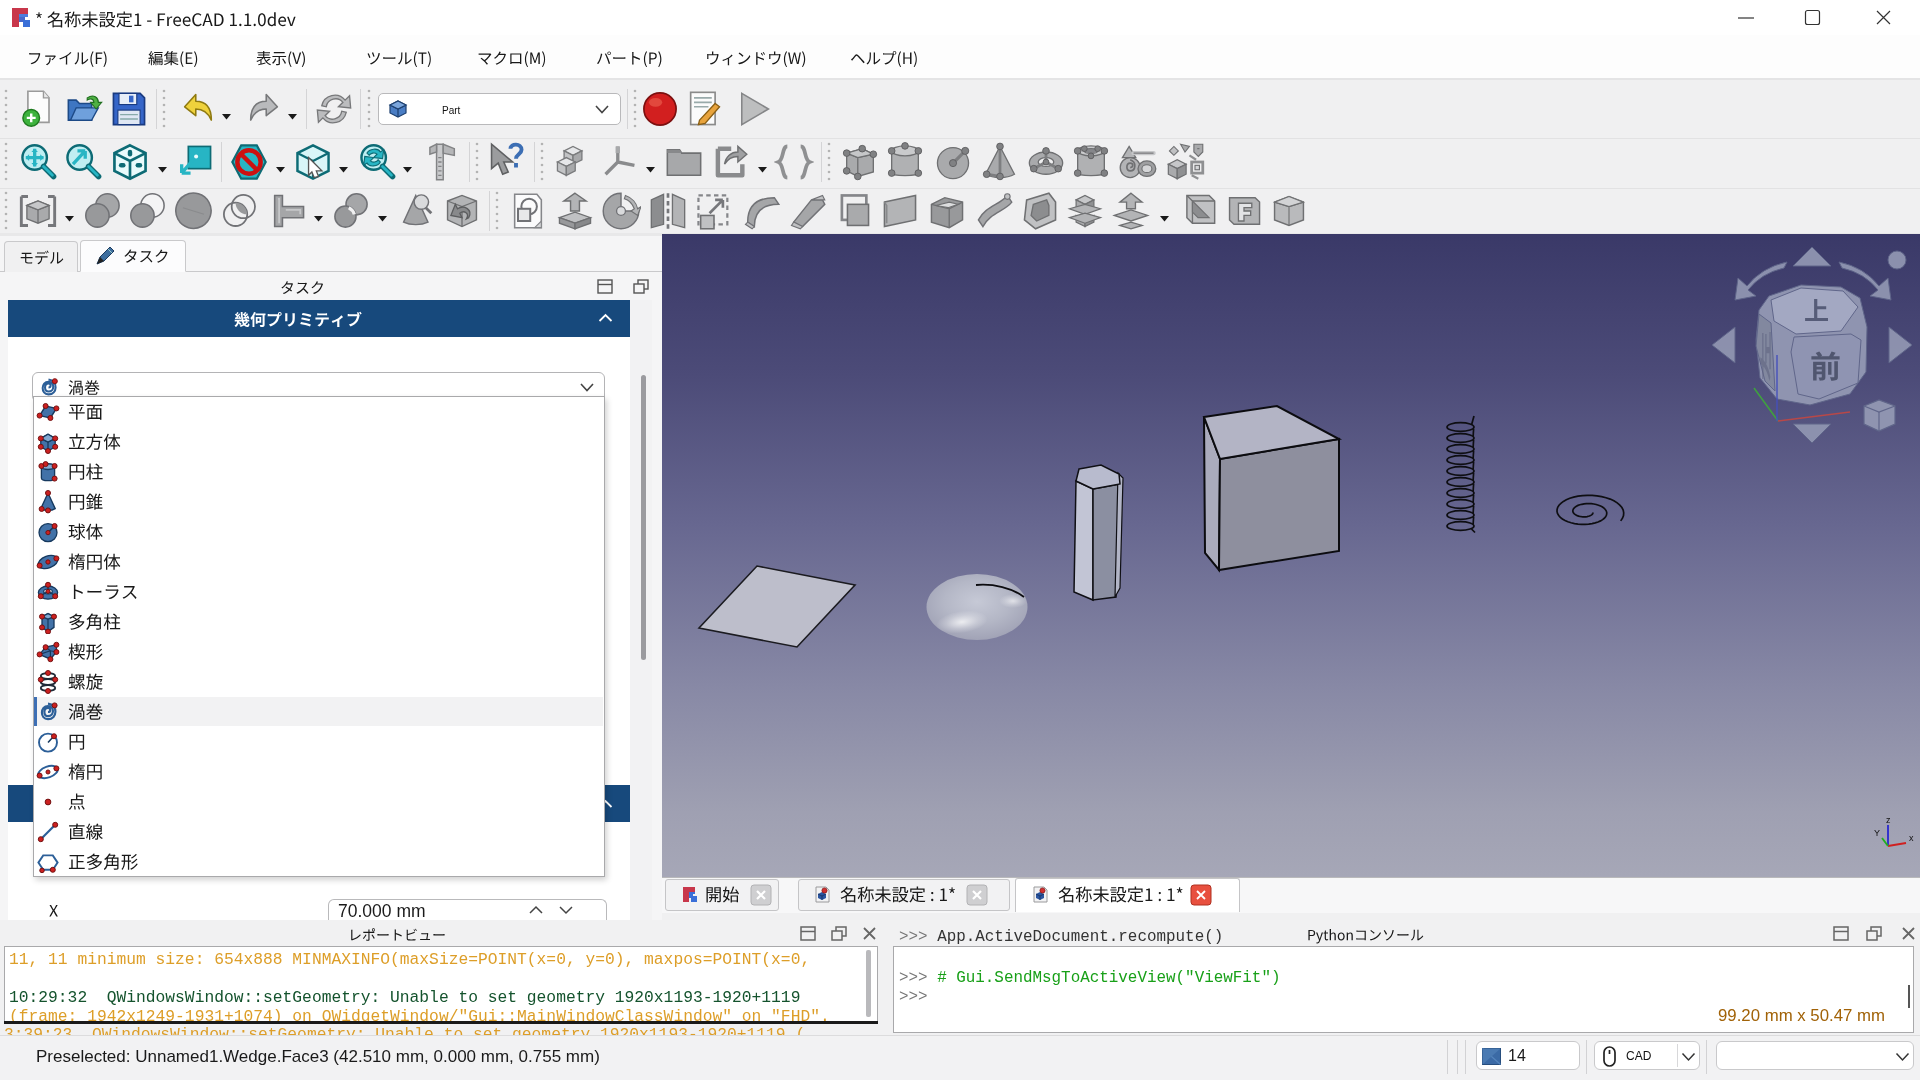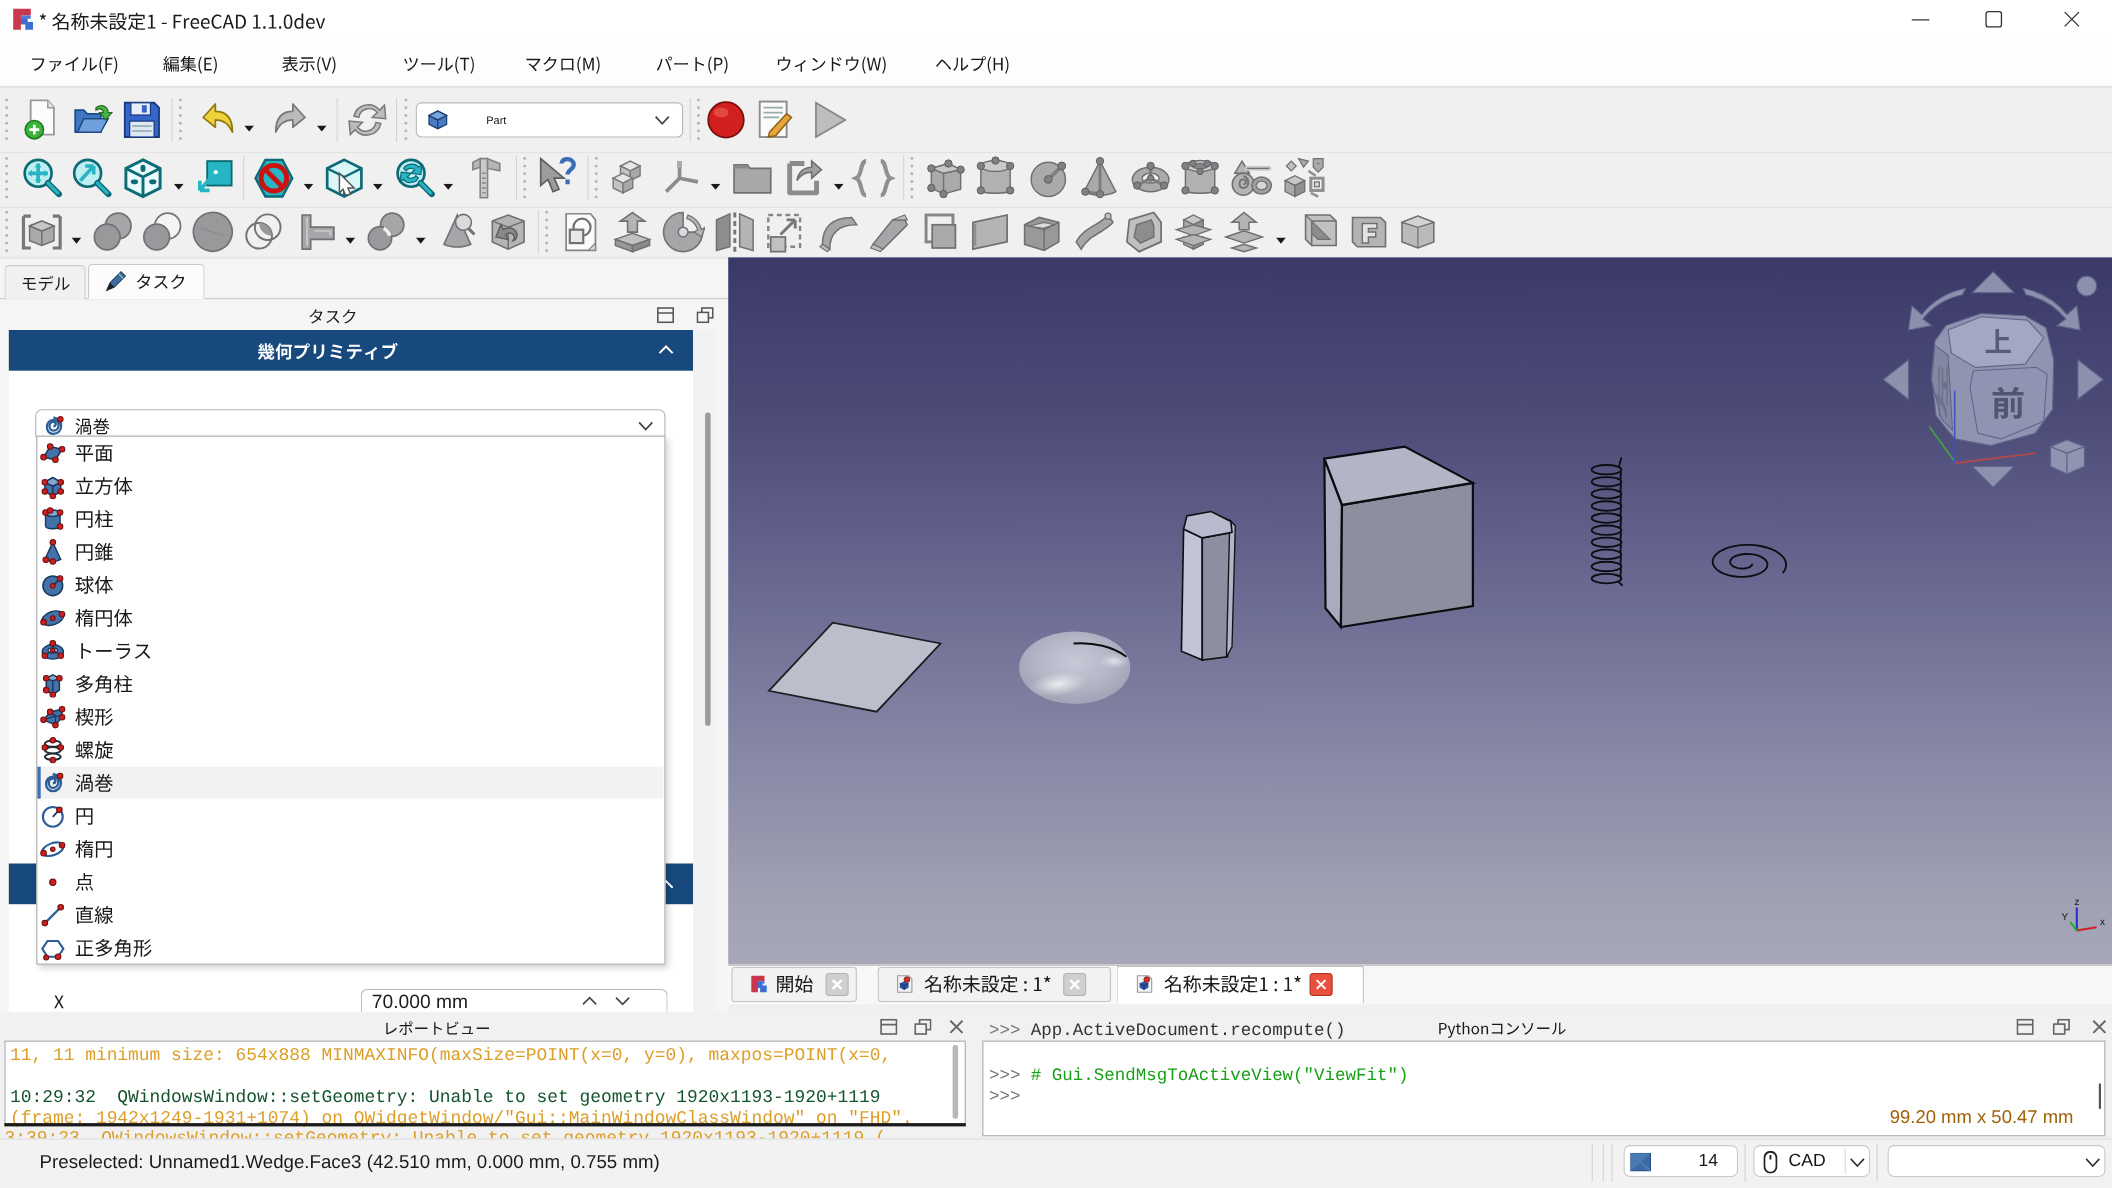--- a/index.html
+++ b/index.html
@@ -909,28 +909,28 @@
 <div style="position:absolute;left:8px;top:1057px;font-family:'Liberation Sans',sans-serif;font-size:17px;font-weight:normal;color:#1a1a1a;white-space:pre;line-height:0;letter-spacing:normal;margin-left:28px;"><span style="line-height:normal;display:inline-block;transform:translateY(-50%);">Preselected: Unnamed1.Wedge.Face3 (42.510 mm, 0.000 mm, 0.755 mm)</span></div>
 <div style="position:absolute;left:1447px;top:1040px;width:1px;height:34px;background:#d2d2d4;"></div>
 <div style="position:absolute;left:1457px;top:1040px;width:1px;height:34px;background:#d2d2d4;"></div>
 <div style="position:absolute;left:1465px;top:1040px;width:1px;height:34px;background:#d2d2d4;"></div>
 <div style="position:absolute;left:1476px;top:1041px;width:104px;height:29px;background:#fff;border:1px solid #c9c9cb;border-radius:6px;"></div>
 <svg style="position:absolute;left:1482px;top:1048px;" width="19" height="17" viewBox="0 0 19 17">
       <rect x="0.5" y="0.5" width="18" height="16" fill="#3b6aa5" stroke="#274e7e" stroke-width="1"></rect>
       <path d="M0.5 0.5 L18.5 16.5" stroke="#5585bd" stroke-width="1.2"></path>
       <path d="M0.5 0.5 L18.5 0.5 L0.5 16.5 Z" fill="#4a7ab2"></path>
     </svg>
-<div style="position:absolute;left:1508px;top:1056px;font-family:'Liberation Sans',sans-serif;font-size:16px;font-weight:normal;color:#1a1a1a;white-space:pre;line-height:0;letter-spacing:normal;"><span style="line-height:normal;display:inline-block;transform:translateY(-50%);margin-left:36px;">14</span></div>
+<div style="position:absolute;left:1508px;top:1056px;font-family:'Liberation Sans',sans-serif;font-size:16px;font-weight:normal;color:#1a1a1a;white-space:pre;line-height:0;letter-spacing:normal;"><span style="line-height:normal;display:inline-block;transform:translateY(-50%);">14</span></div>
 <div style="position:absolute;left:1586px;top:1040px;width:1px;height:34px;background:#d2d2d4;"></div>
 <div style="position:absolute;left:1594px;top:1041px;width:106px;height:29px;background:#fff;border:1px solid #c9c9cb;border-radius:6px;"></div>
 <svg style="position:absolute;left:1603px;top:1046px;" width="13" height="21" viewBox="0 0 13 21">
       <rect x="1" y="1" width="11" height="19" rx="5.5" fill="none" stroke="#222" stroke-width="1.7"></rect>
       <path d="M6.5 4 L6.5 8" stroke="#222" stroke-width="1.7"></path>
     </svg>
-<div style="position:absolute;left:1626px;top:1056px;font-family:'Liberation Sans',sans-serif;font-size:16px;font-weight:normal;color:#111;white-space:pre;line-height:0;letter-spacing:normal;"><span style="line-height:normal;display:inline-block;transform:translateY(-50%);">CAD</span></div>
+<div style="position:absolute;left:1626px;top:1056px;font-family:'Liberation Sans',sans-serif;font-size:12px;font-weight:normal;color:#111;white-space:pre;line-height:0;letter-spacing:normal;"><span style="line-height:normal;display:inline-block;transform:translateY(-50%);">CAD</span></div>
 <div style="position:absolute;left:1677px;top:1044px;width:1px;height:23px;background:#d8d8da;"></div>
 <svg style="position:absolute;left:1681px;top:1052px;" width="15" height="10" viewBox="0 0 15 10">
       <path d="M1.5 1.5 L7.5 8 L13.5 1.5" stroke="#333" stroke-width="1.5" fill="none"></path>
     </svg>
 <div style="position:absolute;left:1706px;top:1040px;width:1px;height:34px;background:#d2d2d4;"></div>
 <div style="position:absolute;left:1716px;top:1041px;width:198px;height:29px;background:#fff;border:1px solid #c9c9cb;border-radius:6px;"></div>
 <div style="position:absolute;left:1718px;top:1016px;font-family:'Liberation Sans',sans-serif;font-size:16.8px;font-weight:normal;color:#a16207;white-space:pre;line-height:0;letter-spacing:normal;"><span style="line-height:normal;display:inline-block;transform:translateY(-50%);">99.20 mm x 50.47 mm</span></div>
 <svg style="position:absolute;left:1895px;top:1052px;" width="15" height="10" viewBox="0 0 15 10">
       <path d="M1.5 1.5 L7.5 8 L13.5 1.5" stroke="#333" stroke-width="1.5" fill="none"></path>
     </svg>

